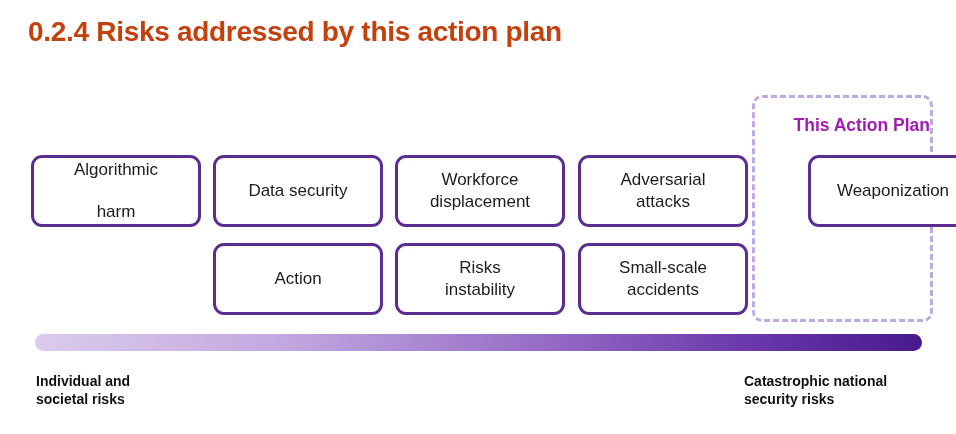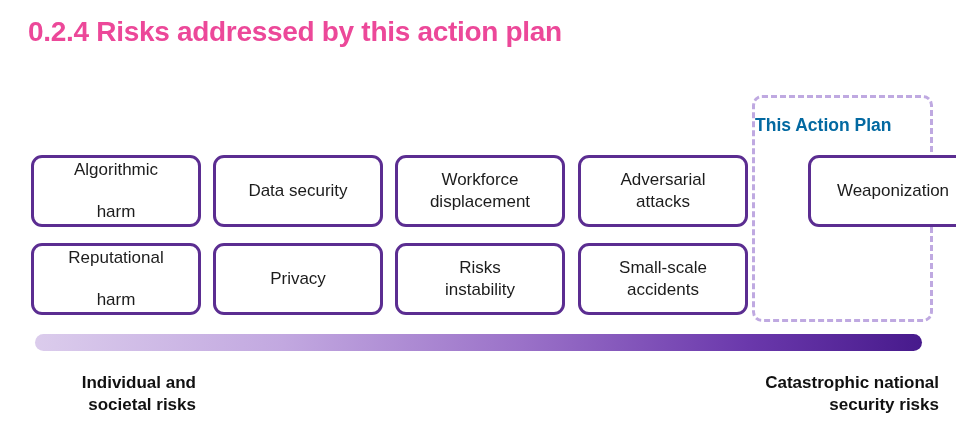--- a/index.html
+++ b/index.html
@@ -16,41 +16,41 @@
     overflow: hidden;
   }
   .title {
     position: absolute;
     left: 28px;
     top: 16px;
     margin: 0;
     font-size: 28px;
     font-weight: bold;
     letter-spacing: -0.3px;
-    color: #ec4899;
+    color: #c2410c;
   }
   .dashed-outline {
     position: absolute;
     left: 752px;
     top: 95px;
     width: 181px;
     height: 227px;
     border: 3px dashed #bfa9e1;
     border-radius: 10px;
     box-sizing: border-box;
   }
   .ap-label {
     position: absolute;
     left: 0;
     top: 17px;
     width: 100%;
-    text-align: left;
+    text-align: right;
     font-size: 17.5px;
     font-weight: bold;
-    color: #0369a1;
+    color: #a21caf;
   }
   .box {
     position: absolute;
     width: 170px;
     height: 72px;
     box-sizing: border-box;
     background: #ffffff;
     border: 3px solid #5b2d91;
     border-radius: 11px;
     display: flex;
@@ -80,22 +80,22 @@
     background: linear-gradient(90deg,
       #dbccec 0%,
       #c2a8e0 28%,
       #9a71c8 55%,
       #6b39ac 80%,
       #471a8c 100%);
   }
   .axis-label {
     position: absolute;
     top: 372px;
-    text-align: right;
-    font-size: 17px;
+    text-align: left;
+    font-size: 14px;
     font-weight: bold;
     line-height: 1.3;
     color: #111111;
   }
   .axis-label span { display: block; }
   .axis-left  { left: 36px;  width: 160px; }
   .axis-right { left: 744px; width: 195px; }
 </style>
 </head>
 <body>
@@ -122,26 +122,22 @@
   </div>
   <div class="box row1 c3">
     <span>Workforce</span>
     <span>displacement</span>
   </div>
   <div class="box row1 c5">
     <span>Weaponization</span>
     <span></span>
   </div>
 
-  <div class="box row2 c1">
-    <span>Reputational</span>
-    <span>harm</span>
-  </div>
   <div class="box row2 c2">
-    <span>Privacy</span>
+    <span>Action</span>
     <span></span>
   </div>
   <div class="box row2 c3">
     <span>Risks</span>
     <span>instability</span>
   </div>
   <div class="box row2 c4">
     <span>Small-scale</span>
     <span>accidents</span>
   </div>

